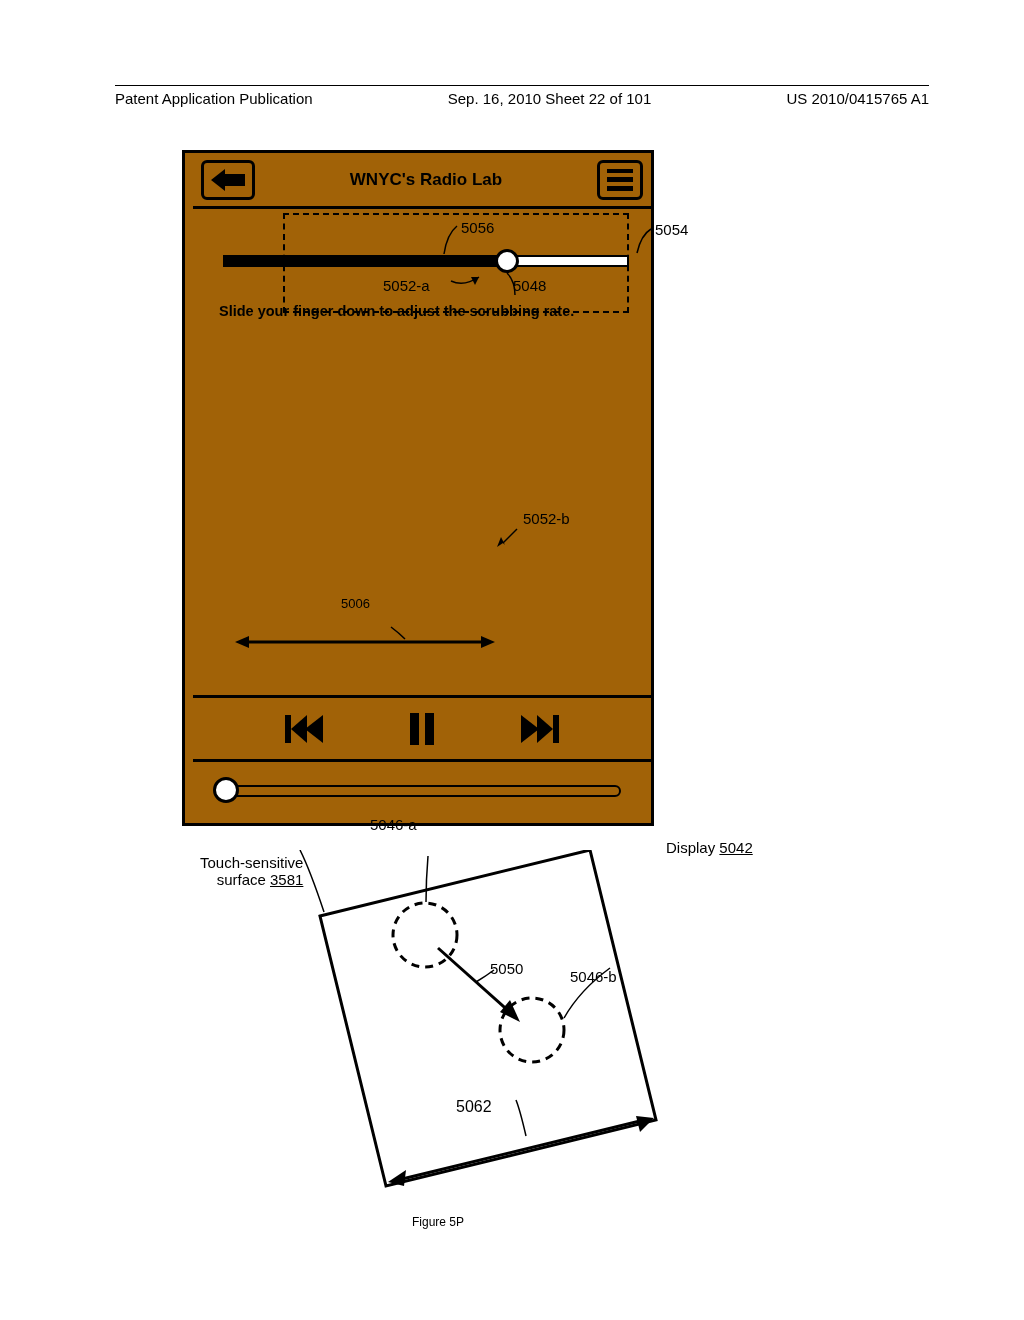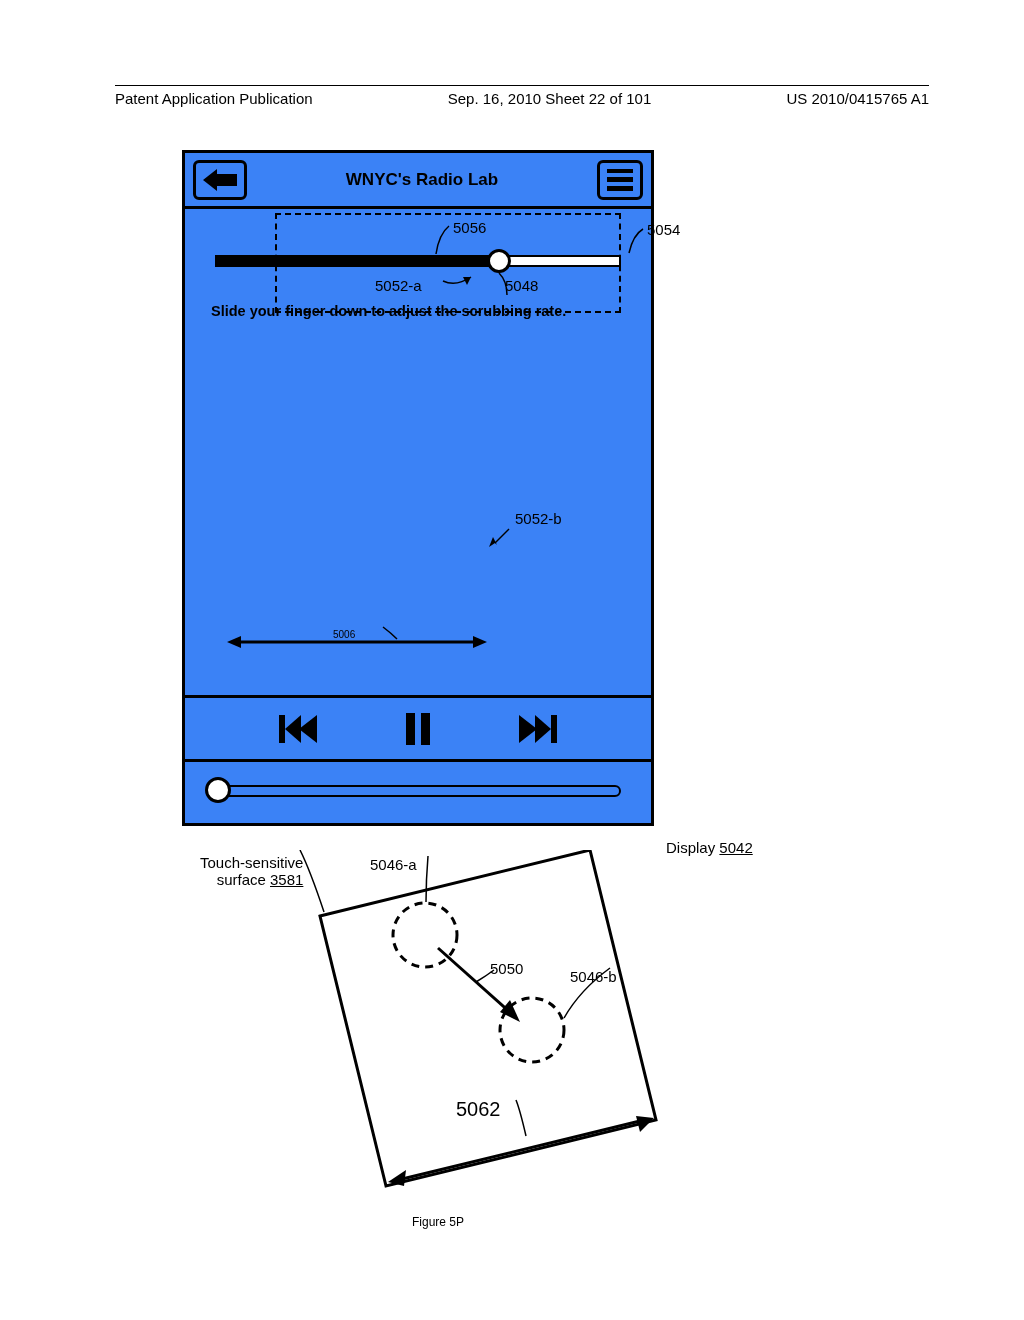--- a/index.html
+++ b/index.html
@@ -21,21 +21,22 @@
       font-size: 15px;
       padding-top: 4px;
     }
     .device-frame {
       position: absolute;
       left: 182px;
       top: 150px;
       width: 472px;
       height: 676px;
       border: 3px solid #000;
-      background: #3b82f6;
+      background: #a16207;
+      padding-left: 8px;
     }
     .topbar {
       height: 56px;
       border-bottom: 3px solid #000;
       display: flex;
       align-items: center;
       padding: 6px 8px;
       gap: 8px;
     }
     .back-btn {
@@ -119,21 +120,21 @@
     .ref-arrow-5054 { position: absolute; left: 442px; top: 18px; }
     .ref-arrow-5052a { position: absolute; left: 256px; top: 66px; }
     .ref-arrow-5048 { position: absolute; left: 312px; top: 62px; }
     .content-area {
       position: relative;
       height: 370px;
     }
     .lbl-5052b { position: absolute; left: 330px; top: 185px; font-size: 15px; }
     .arrow-5052b { position: absolute; left: 302px; top: 200px; }
     .horiz-arrow { position: absolute; left: 42px; top: 308px; }
-    .lbl-5006 { position: absolute; left: 148px; top: 304px; font-size: 10px; }
+    .lbl-5006 { position: absolute; left: 148px; top: 271px; font-size: 13px; }
     .ref-5006 { position: absolute; left: 196px; top: 300px; }
     .controls-row {
       border-top: 3px solid #000;
       height: 64px;
       display: flex;
       justify-content: space-around;
       align-items: center;
       padding: 0 50px;
     }
     .volume-row {
@@ -179,24 +180,24 @@
       font-size: 15px;
       text-align: right;
     }
     .figure-label {
       position: absolute;
       left: 412px;
       top: 1215px;
       font-weight: normal;
       font-size: 12px;
     }
-    .lbl-5046a { position: absolute; left: 370px; top: 856px; font-size: 15px; }
+    .lbl-5046a { position: absolute; left: 370px; top: 816px; font-size: 15px; }
     .lbl-5050 { position: absolute; left: 490px; top: 960px; font-size: 15px; }
     .lbl-5046b { position: absolute; left: 570px; top: 968px; font-size: 15px; }
-    .lbl-5062 { position: absolute; left: 456px; top: 1098px; font-size: 20px; }
+    .lbl-5062 { position: absolute; left: 456px; top: 1098px; font-size: 16px; }
   </style>
 </head>
 <body>
 
 <div class="page-header">
   <span>Patent Application Publication</span>
   <span>Sep. 16, 2010  Sheet 22 of 101</span>
   <span>US 2010/0415765 A1</span>
 </div>
 

